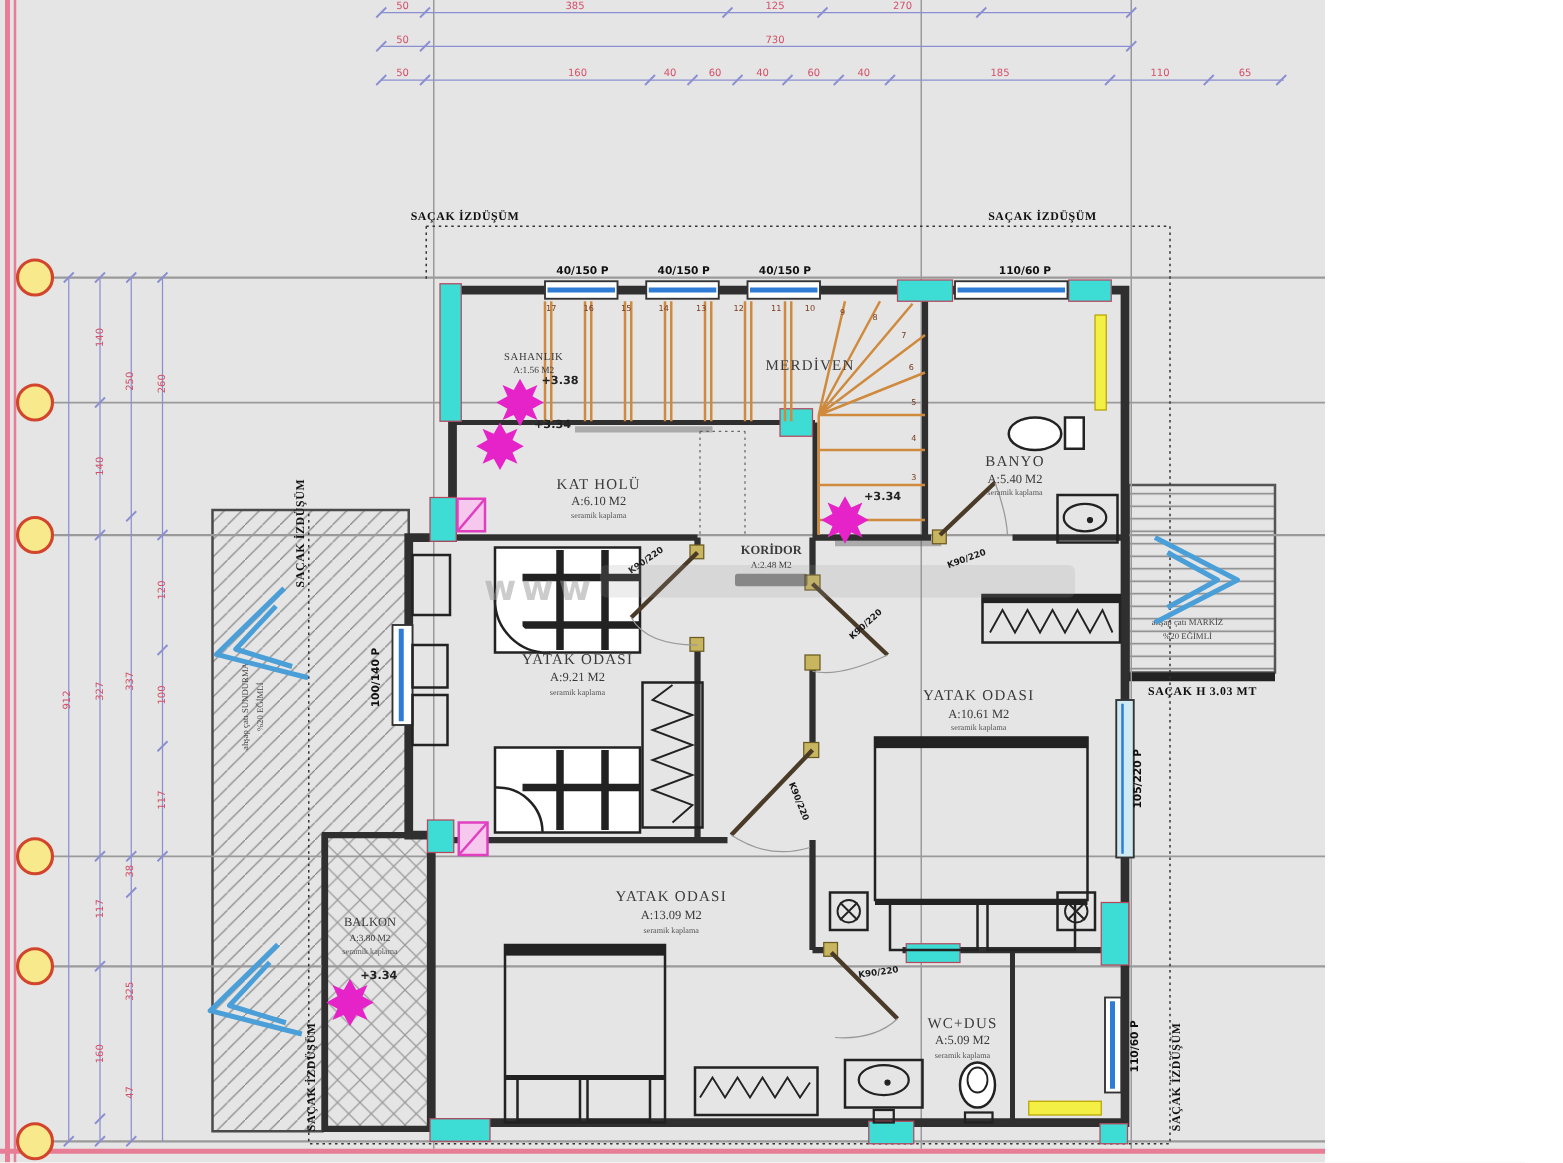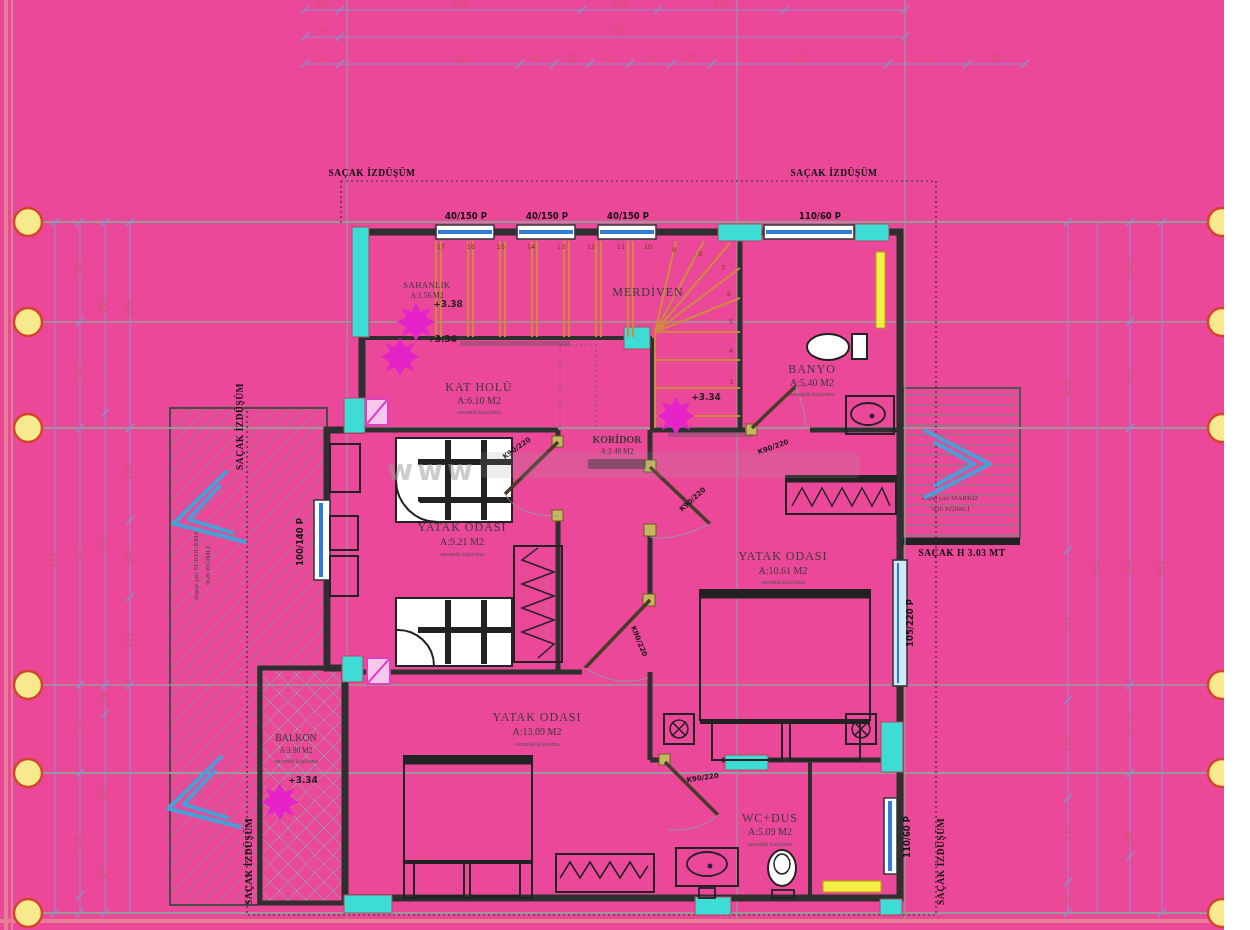--- a/index.html
+++ b/index.html
@@ -1,16 +1,16 @@
 <!DOCTYPE html>
 <html><head>
 <meta charset="utf-8">
 <style>
   html,body{margin:0;padding:0;background:#ffffff;}
-  .sheet{position:relative;width:1224px;height:930px;background:#ec4899;overflow:hidden;}
+  .sheet{position:relative;width:1060px;height:930px;background:#e5e5e5;overflow:hidden;}
   svg{display:block;}
   text{font-family:"Liberation Serif",serif;text-anchor:middle;}
   .dim{font-family:"DejaVu Sans",sans-serif;font-size:8px;}
   .rm1{font-size:12px;fill:#3a3a3a;letter-spacing:1px;}
   .rm1s{font-size:8.5px;fill:#3a3a3a;letter-spacing:.5px;}
   .rm2{font-size:10px;fill:#3a3a3a;}
   .rm2s{font-size:7.5px;fill:#3a3a3a;}
   .rm3{font-size:6.5px;fill:#555;}
   .wl{font-family:"DejaVu Sans",sans-serif;font-size:8.5px;font-weight:bold;fill:#101010;}
   .dl{font-family:"DejaVu Sans",sans-serif;font-size:7px;font-weight:bold;fill:#1a1a1a;}

